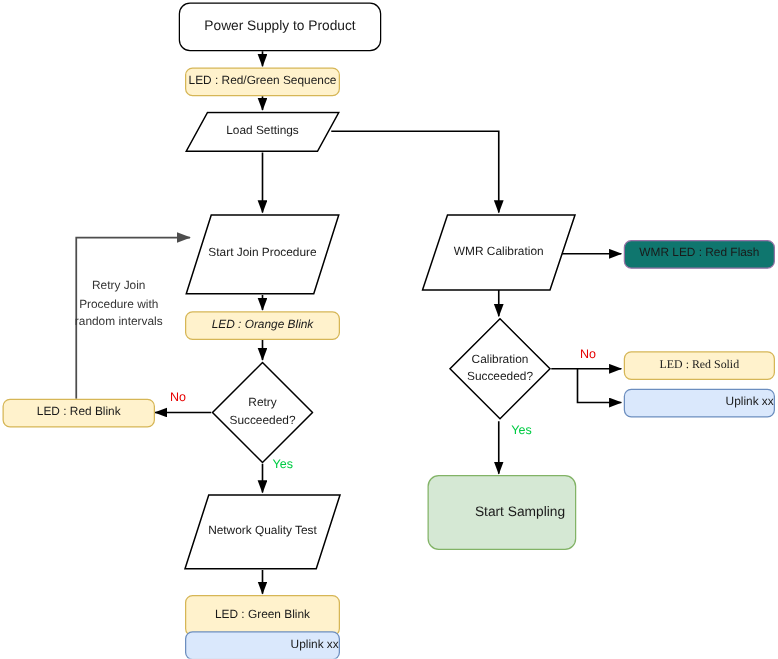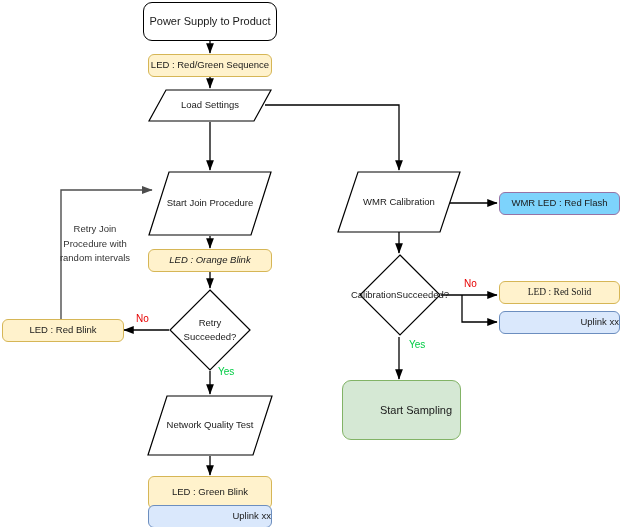--- a/index.html
+++ b/index.html
@@ -47,21 +47,21 @@
   .proc-blue {
     border-radius: 6px;
     border: 1.1px solid #6c8ebf;
     background: #dae8fc;
     font-size: 9.5px;
     justify-content: flex-end;
   }
   .proc-purple {
     border-radius: 6px;
     border: 1.1px solid #9673a6;
-    background: #7dd3fc;
+    background: #0f766e;
     font-size: 9.5px;
   }
   .proc-green {
     border-radius: 9px;
     border: 1.2px solid #82b366;
     background: #d5e8d4;
     font-size: 11px;
   }
   .para-wrap, .diamond-wrap {
     position: absolute;
@@ -141,21 +141,21 @@
 
     <path d="M399,232 L399,253" stroke="#000" stroke-width="1.3" fill="none" marker-end="url(#arrow)"></path>
 
     <path d="M441,295 L497,295" stroke="#000" stroke-width="1.3" fill="none" marker-end="url(#arrow)"></path>
 
     <path d="M462,295 L462,322 L497,322" stroke="#000" stroke-width="1.3" fill="none" marker-end="url(#arrow)"></path>
 
     <path d="M399,337 L399,379" stroke="#000" stroke-width="1.3" fill="none" marker-end="url(#arrow)"></path>
   </svg>
 
-  <div class="node rounded" style="left:143px; top:2px; width:134px; height:39px;">
+  <div class="node rounded" style="left:143px; top:2px; width:162px; height:39px;">
     <span>Power Supply to Product</span>
   </div>
 
   <div class="node proc-yellow" style="left:148px; top:54px; width:124px; height:23px;">
     <span>LED : Red/Green Sequence</span>
   </div>
 
   <div class="para-wrap" style="left:148px; top:89px; width:124px; height:33px;">
     <svg class="para-shape" viewBox="0 0 124 33" preserveAspectRatio="none">
       <polygon points="18,1 123,1 106,32 1,32" fill="#ffffff" stroke="#000000" stroke-width="1.2" vector-effect="non-scaling-stroke"></polygon>
@@ -215,21 +215,21 @@
   </div>
 
   <div class="node proc-purple" style="left:499px; top:192px; width:121px; height:23px;">
     <span>WMR LED : Red Flash</span>
   </div>
 
   <div class="diamond-wrap" style="left:359px; top:254px; width:82px; height:82px;">
     <svg class="diamond-shape" viewBox="0 0 82 82" preserveAspectRatio="none">
       <polygon points="41,1 81,41 41,81 1,41" fill="#ffffff" stroke="#000000" stroke-width="1.2" vector-effect="non-scaling-stroke"></polygon>
     </svg>
-    <div class="shape-label" style="flex-direction:row;">
+    <div class="shape-label" style="flex-direction:column;">
       <span>Calibration</span>
       <span>Succeeded?</span>
     </div>
   </div>
 
   <div class="node proc-yellow" style="left:499px; top:281px; width:121px; height:23px;font-family:Liberation Serif, serif;">
     <span>LED : Red Solid</span>
   </div>
 
   <div class="node proc-blue" style="left:499px; top:311px; width:121px; height:23px;">

